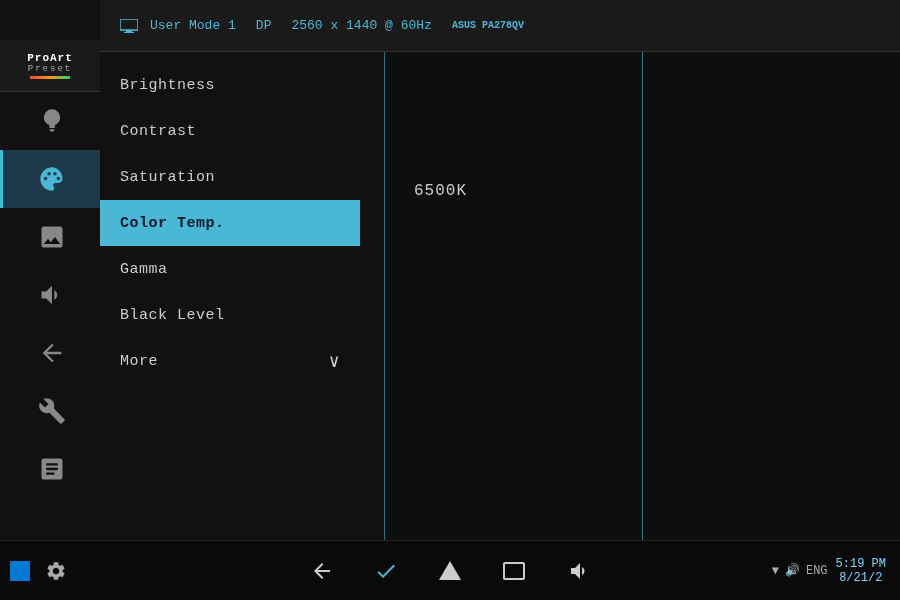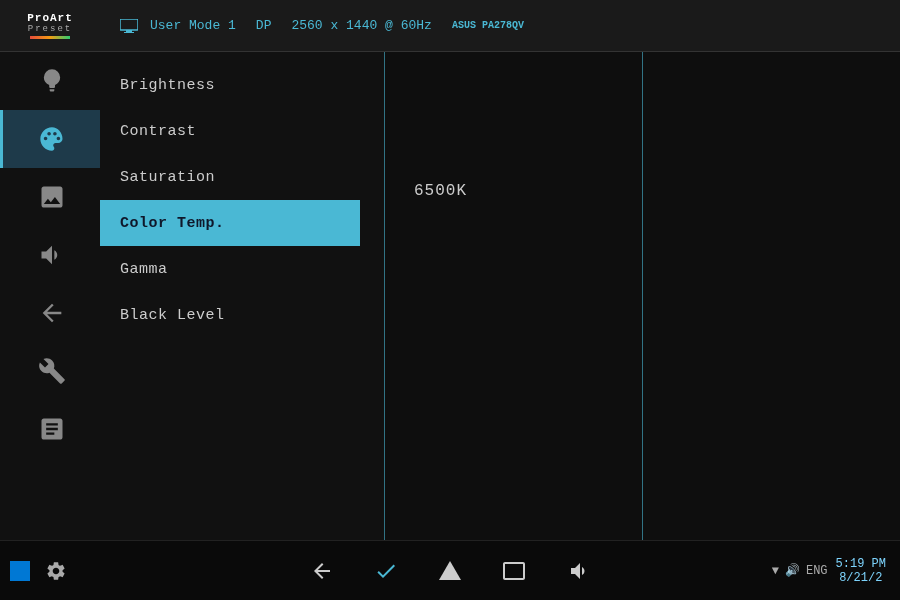--- a/index.html
+++ b/index.html
@@ -28,20 +28,21 @@
 
     .sidebar-logo {
       width: 100px;
       height: 52px;
       background: #1a1a1a;
       display: flex;
       flex-direction: column;
       align-items: center;
       justify-content: center;
       border-bottom: 1px solid #333;
+      margin-top: 40px;
     }
 
     .logo-text-proart {
       color: #ffffff;
       font-size: 11px;
       font-weight: bold;
       letter-spacing: 1px;
     }
 
     .logo-text-preset {
@@ -380,20 +381,24 @@
       </div>
       <div class="menu-item selected">
         <span>Color Temp.</span>
       </div>
       <div class="menu-item">
         <span>Gamma</span>
       </div>
       <div class="menu-item">
         <span>Black Level</span>
       </div>
+      <div class="menu-item">
+        <span>More</span>
+        <span class="menu-item-chevron">∨</span>
+      </div>
     </div>
 
     <div class="right-panel">
       <div class="vline1"></div>
       <div class="vline2"></div>
       <span class="color-temp-value">6500K</span>
     </div>
   </div>
 </div>
 

